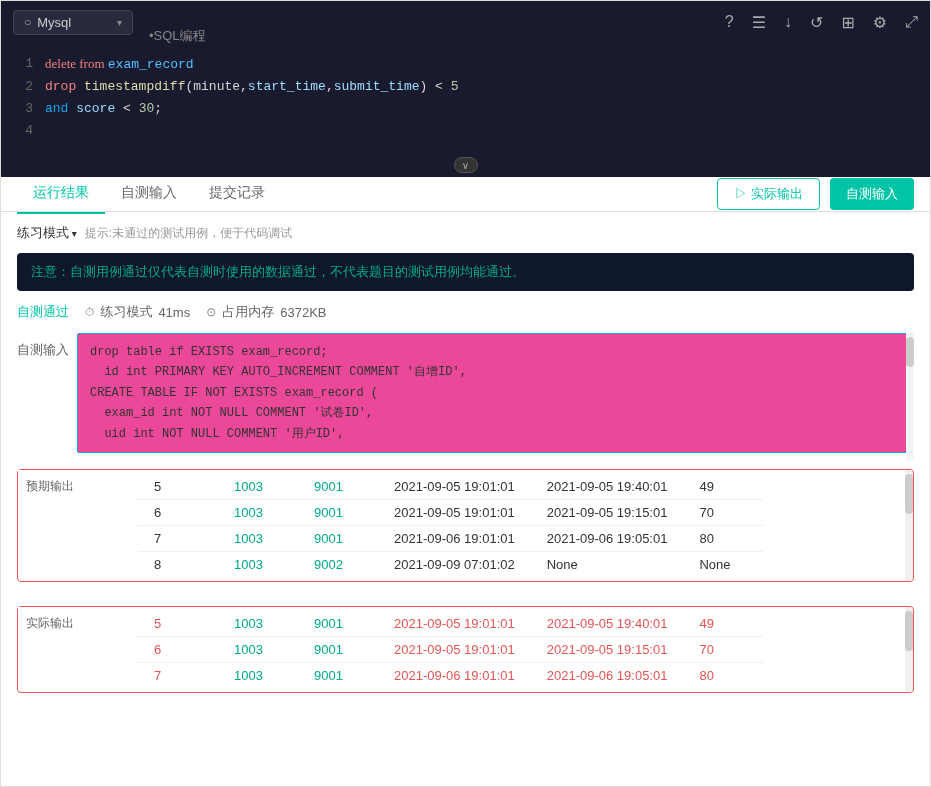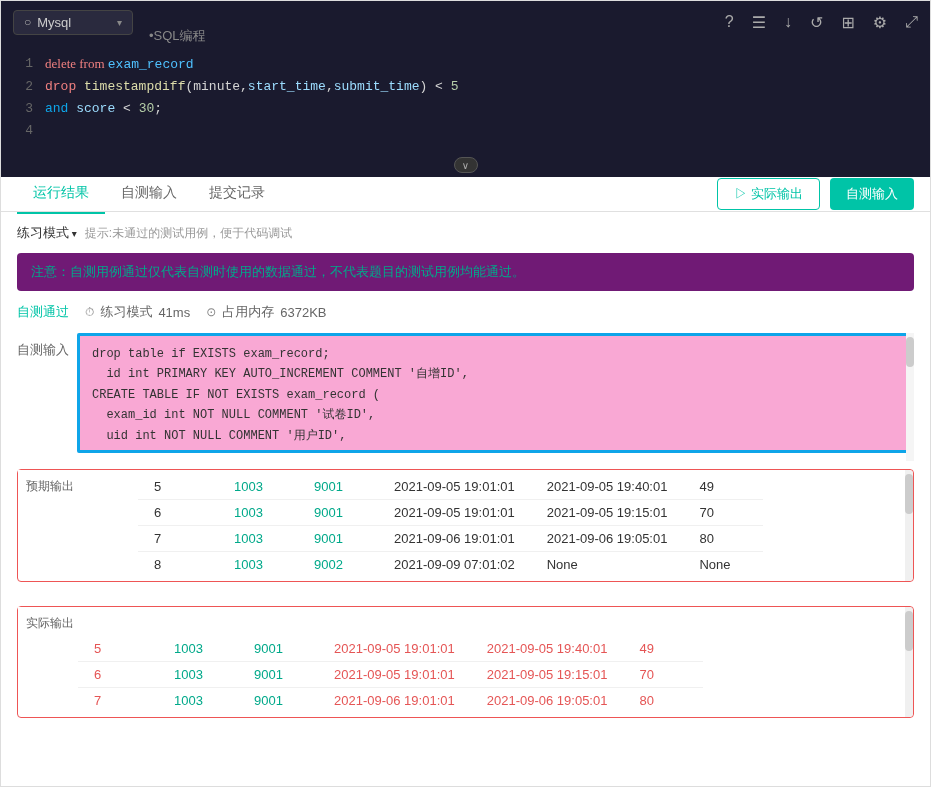--- a/index.html
+++ b/index.html
@@ -159,21 +159,21 @@
     }
     .practice-mode-label {
       color: #333;
       font-weight: 500;
     }
     .practice-mode-label::after { content: ' ▾'; font-size: 10px; }
     .practice-hint { color: #999; font-size: 12px; }
 
     
     .notice-box {
-      background: #701a75;
+      background: #0f172a;
       border-radius: 4px;
       padding: 10px 14px;
       color: #00a98a;
       font-size: 13px;
       margin-bottom: 12px;
     }
 
     
     .self-test-bar {
       display: flex;
@@ -204,22 +204,22 @@
     
     .section-label {
       color: #666;
       font-size: 13px;
       padding: 8px 0 4px;
       font-weight: 500;
     }
 
     
     .input-area {
-      background: #f9a8d4;
-      border: 3px solid #0ea5e9;
+      background: #ec4899;
+      border: 1px solid #0ea5e9;
       border-radius: 2px;
       padding: 8px 12px;
       font-family: 'Courier New', monospace;
       font-size: 12px;
       color: #333;
       line-height: 1.7;
       max-height: 120px;
       overflow-y: auto;
       margin-bottom: 8px;
       position: relative;
@@ -480,21 +480,21 @@
                 </tbody>
             </table>
           </div>
           <div class="scrollbar-right">
             <div class="scrollbar-thumb"></div>
           </div>
         </div>
       </div>
 
       <div style="margin-top:8px;position:relative;">
-        <div class="output-section-actual" style="display: flex; align-items: flex-start; position: relative; flex-direction: column;">
+        <div class="output-section-actual" style="display: flex; align-items: flex-start; position: relative;">
           <div class="output-label" style="position: static; display: block; padding: 8px 4px 0px 8px; min-width: 52px; color: rgb(102, 102, 102); font-size: 12px; flex-shrink: 0;">实际输出</div>
           <div class="output-table-wrapper">
             <table class="output-table">
               <tbody id="actual-tbody">
               <tr>
                     <td style="color: rgb(229, 85, 85);">5</td>
                     <td style="color: rgb(0, 169, 138);">1003</td>
                     <td style="color: rgb(0, 169, 138);">9001</td>
                     <td style="color: rgb(229, 85, 85);">2021-09-05 19:01:01</td>
                     <td style="color: rgb(229, 85, 85);">2021-09-05 19:40:01</td>

